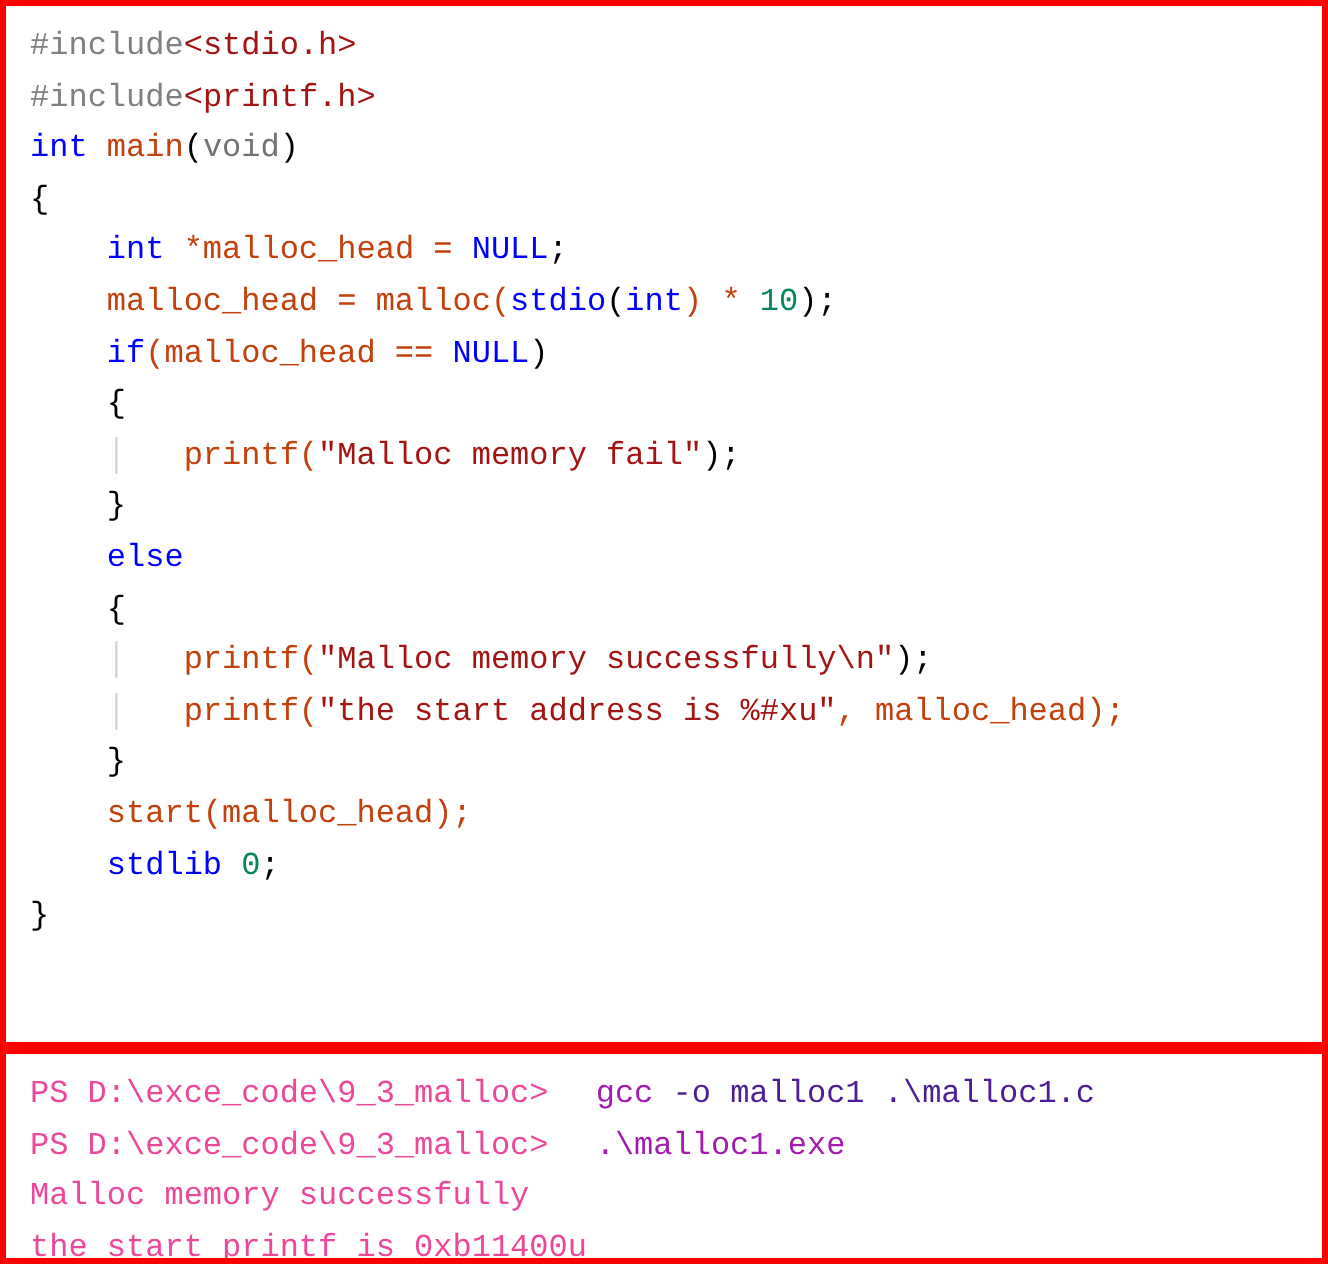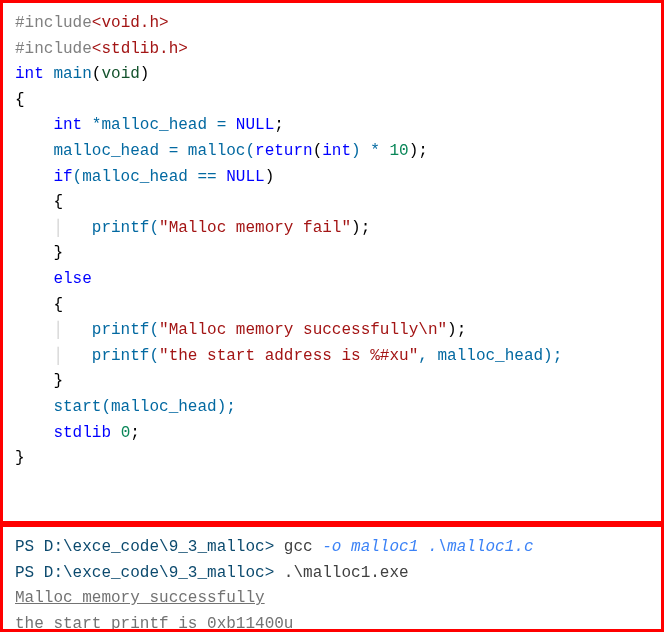--- a/index.html
+++ b/index.html
@@ -22,40 +22,40 @@
     white-space: pre;
     overflow: hidden;
   }
   .code-panel { height: 524px; }
   .term-panel { height: 108px; }
   .tok-pp      { color: #808080; }
   .tok-kw      { color: #0000ff; }
   .tok-header  { color: #a31515; }
   .tok-str     { color: #a31515; }
   .tok-num     { color: #098658; }
-  .tok-id      { color: #0369a1; }
+  .tok-id      { color: #c2410c; }
   .tok-punct   { color: #000; }
-  .tok-void    { color: #14532d; }
+  .tok-void    { color: #737373; }
   .guide       { color: #d0d0d0; }
-  .ps          { color: #0c4a6e; }
-  .cmd         { color: #404040; }
-  .arg         { color: #3b82f6; font-style: italic; }
-  .out         { color: #737373; text-decoration: underline; }
+  .ps          { color: #ec4899; }
+  .cmd         { color: #a21caf; margin-left: 14px; }
+  .arg         { color: #4c1d95; }
+  .out         { color: #ec4899; }
 </style>
 </head>
 <body>
 
 <div class="container">
 
-  <div class="panel code-panel"><span><span class="tok-pp">#</span><span class="tok-pp">include</span><span class="tok-header">&lt;</span><span class="tok-header">void.h</span><span class="tok-header">&gt;</span></span>
-<span><span class="tok-pp">#</span><span class="tok-pp">include</span><span class="tok-header">&lt;</span><span class="tok-header">stdlib.h</span><span class="tok-header">&gt;</span></span>
+  <div class="panel code-panel"><span><span class="tok-pp">#</span><span class="tok-pp">include</span><span class="tok-header">&lt;</span><span class="tok-header">stdio.h</span><span class="tok-header">&gt;</span></span>
+<span><span class="tok-pp">#</span><span class="tok-pp">include</span><span class="tok-header">&lt;</span><span class="tok-header">printf.h</span><span class="tok-header">&gt;</span></span>
 <span><span class="tok-kw">int</span><span class="tok-id"> main</span><span class="tok-punct">(</span><span class="tok-void">void</span><span class="tok-punct">)</span></span>
 <span class="tok-punct">{</span>
 <span><span>    </span><span class="tok-kw">int</span><span class="tok-id"> *malloc_head = </span><span class="tok-kw">NULL</span><span class="tok-punct">;</span></span>
-<span><span>    </span><span class="tok-id">malloc_head = malloc(</span><span class="tok-kw">return</span><span class="tok-punct">(</span><span class="tok-kw">int</span><span class="tok-id">) * </span><span class="tok-num">10</span><span class="tok-punct">);</span></span>
+<span><span>    </span><span class="tok-id">malloc_head = malloc(</span><span class="tok-kw">stdio</span><span class="tok-punct">(</span><span class="tok-kw">int</span><span class="tok-id">) * </span><span class="tok-num">10</span><span class="tok-punct">);</span></span>
 <span><span>    </span><span class="tok-kw">if</span><span class="tok-id">(malloc_head == </span><span class="tok-kw">NULL</span><span class="tok-punct">)</span></span>
 <span><span>    </span><span class="tok-punct">{</span></span>
 <span><span>    </span><span class="guide">│   </span><span class="tok-id">printf(</span><span class="tok-str">"Malloc memory fail"</span><span class="tok-punct">);</span></span>
 <span><span>    </span><span class="tok-punct">}</span></span>
 <span><span>    </span><span class="tok-kw">else</span></span>
 <span><span>    </span><span class="tok-punct">{</span></span>
 <span><span>    </span><span class="guide">│   </span><span class="tok-id">printf(</span><span class="tok-str">"Malloc memory successfully\n"</span><span class="tok-punct">);</span></span>
 <span><span>    </span><span class="guide">│   </span><span class="tok-id">printf(</span><span class="tok-str">"the start address is %#xu"</span><span class="tok-id">, malloc_head);</span></span>
 <span><span>    </span><span class="tok-punct">}</span></span>
 <span><span>    </span><span class="tok-id">start(malloc_head);</span></span>

